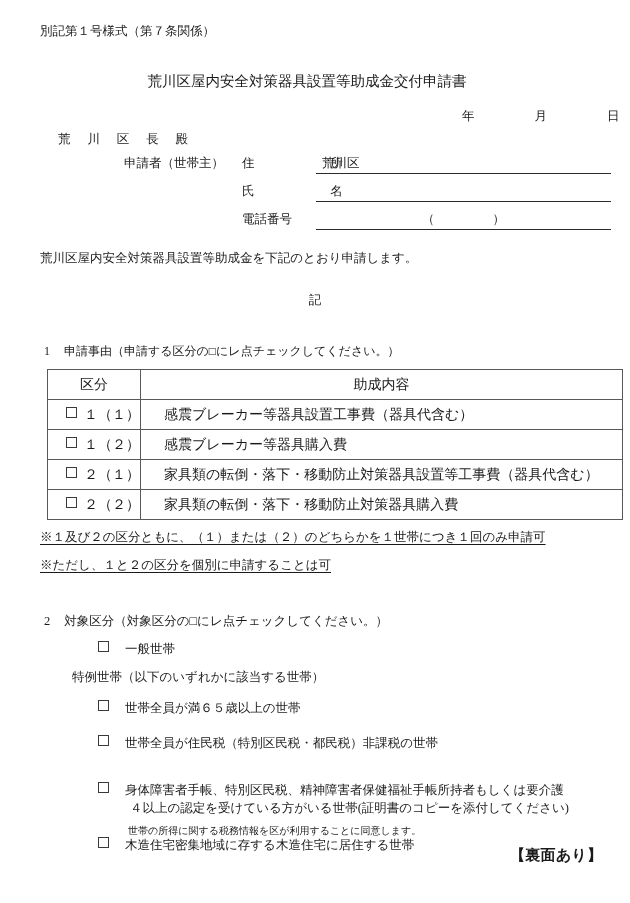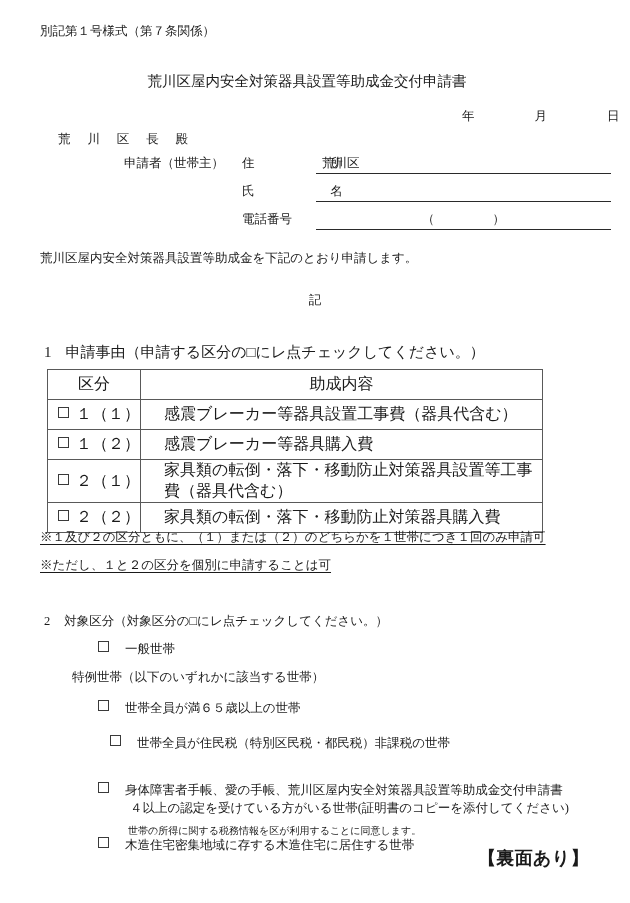--- a/index.html
+++ b/index.html
@@ -100,31 +100,31 @@
   .ki {
     left: 0; right: 0; top: 292px;
     text-align: center;
     font-size: 12.5px;
     position: absolute;
   }
 
   
   .sec1-head {
     left: 44px; top: 343px;
-    font-size: 15px;
+    font-size: 12px;
   }
   .sec1-head .num { margin-right: 14px; }
 
   table.grant-table {
     position: absolute;
     left: 47px; top: 369px;
-    width: 496px;
+    width: 576px;
     border-collapse: collapse;
     table-layout: fixed;
-    font-size: 16px;
+    font-size: 14px;
   }
   table.grant-table th,
   table.grant-table td {
     border: 1px solid #595959;
     padding: 0;
     height: 29px;
     font-weight: normal;
     vertical-align: middle;
   }
   table.grant-table col.c1 { width: 93px; }
@@ -166,42 +166,42 @@
 
   .opt {
     position: absolute;
     font-size: 12.5px;
     white-space: nowrap;
   }
   .opt .cb { margin-right: 16px; }
   .opt-general { left: 98px; top: 641px; }
   .special-head { left: 72px; top: 669px; }
   .opt-a { left: 98px; top: 700px; }
-  .opt-b { left: 110px; top: 735px; text-align: right; }
+  .opt-b { left: 98px; top: 735px; text-align: right; }
   .opt-c { left: 98px; top: 782px; }
   .opt-d { left: 98px; top: 837px; }
 
   .subnote {
     position: absolute;
     font-size: 10px;
     white-space: nowrap;
   }
   .subnote-b { left: 128px; top: 784px; margin-top: 40px; }
 
   .opt-line2 {
     position: absolute;
     font-size: 12.5px;
     white-space: nowrap;
   }
   .opt-c2 { left: 130px; top: 800px; }
 
   .backside {
     position: absolute;
-    left: 478px; top: 846px;
-    font-size: 18px;
+    left: 510px; top: 846px;
+    font-size: 15px;
     font-weight: bold;
     letter-spacing: 0.02em;
   }
 </style>
 </head>
 <body>
 
 <div class="page">
 
   <div class="abs form-no">別記第１号様式（第７条関係）</div>
@@ -284,21 +284,21 @@
   <div class="opt opt-a">
     <span class="cb"></span><span>世帯全員が満６５歳以上の世帯</span>
   </div>
 
   <div class="opt opt-b">
     <span class="cb"></span><span>世帯全員が住民税（特別区民税・都民税）非課税の世帯</span>
   </div>
   <div class="subnote subnote-b">世帯の所得に関する税務情報を区が利用することに同意します。</div>
 
   <div class="opt opt-c">
-    <span class="cb"></span><span>身体障害者手帳、愛の手帳、荒川区屋内安全対策器具設置等助成金交付申請書</span>
+    <span class="cb"></span><span>身体障害者手帳、特別区民税、精神障害者保健福祉手帳所持者もしくは要介護</span>
   </div>
   <div class="opt-line2 opt-c2">４以上の認定を受けている方がいる世帯(証明書のコピーを添付してください)</div>
 
   <div class="opt opt-d">
     <span class="cb"></span><span>木造住宅密集地域に存する木造住宅に居住する世帯</span>
   </div>
 
   <div class="backside">【裏面あり】</div>
 
 </div>

